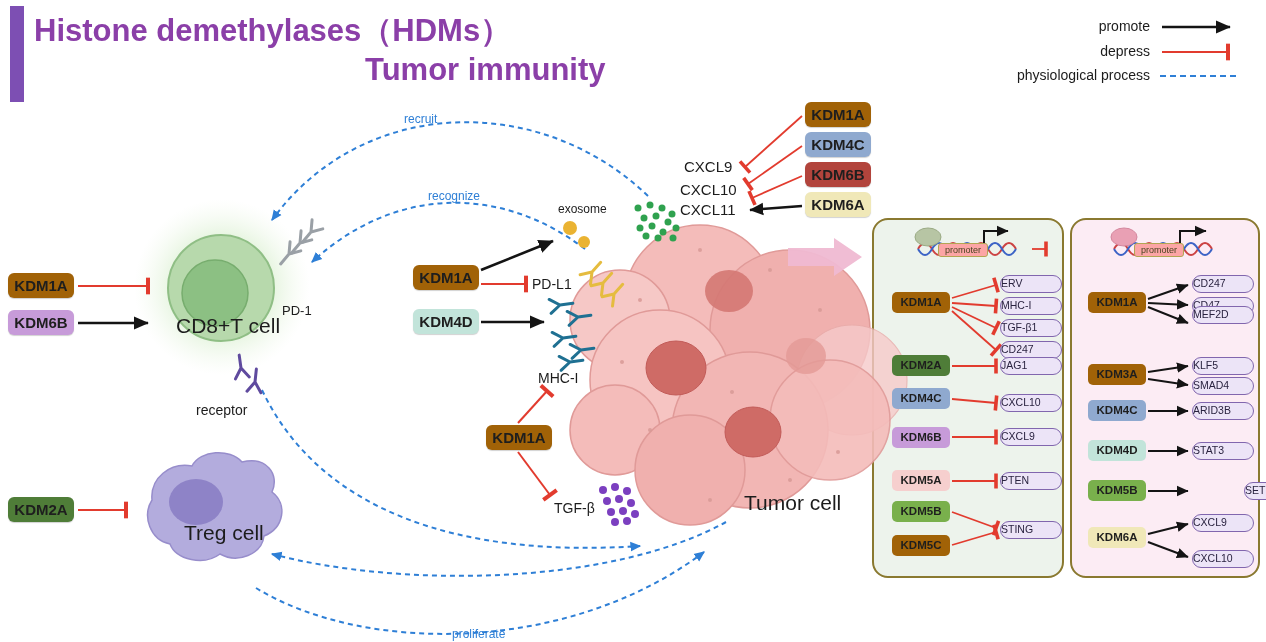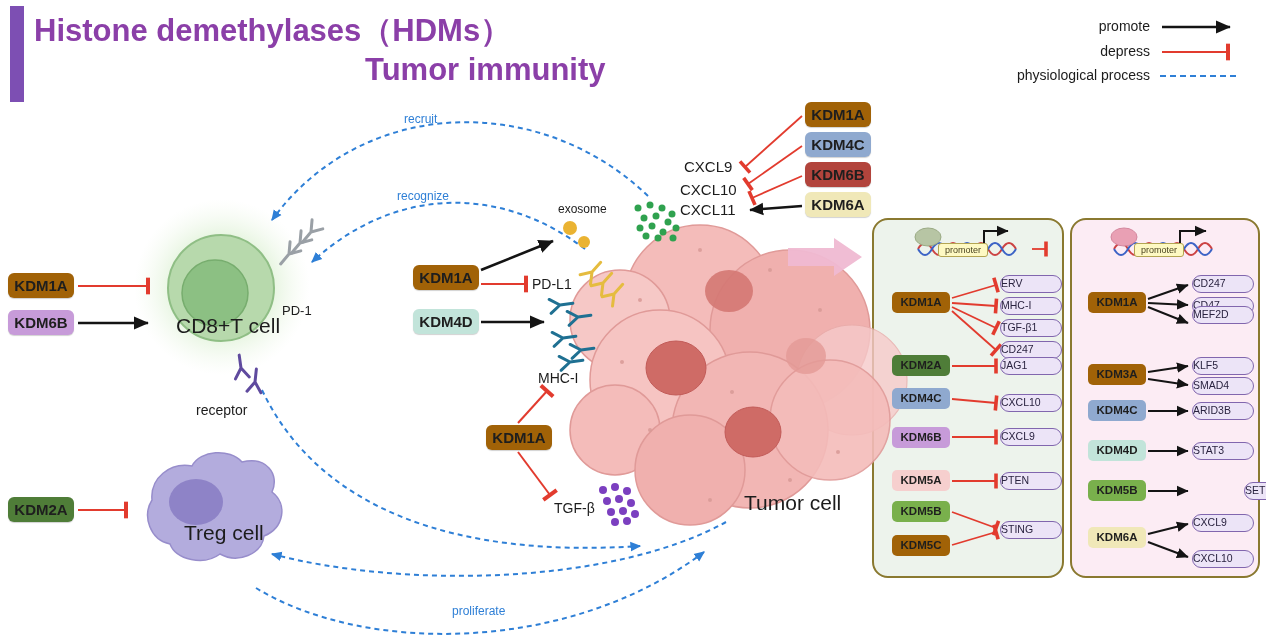--- a/index.html
+++ b/index.html
@@ -19,21 +19,21 @@
   .mol{font-size:14px;}
   .small{font-size:12px;}
   .chem{font-size:15px;}
   .badge{position:absolute;z-index:3;width:66px;height:25px;border-radius:6px;text-align:center;
          font-size:15px;font-weight:bold;line-height:25px;color:#1e1e1e;box-shadow:0 1px 1px rgba(0,0,0,.18);}
   .pbadge{position:absolute;z-index:3;width:58px;height:21px;border-radius:5px;text-align:center;
          font-size:11.5px;font-weight:bold;line-height:21px;color:#1e1e1e;}
   .pill{position:absolute;z-index:3;width:62px;height:18px;border-radius:9px;background:#ece4f7;
         border:1.2px solid #8166ae;box-sizing:border-box;text-align:left;font-size:10.5px;
         line-height:15px;color:#2a2340;}
-  .prom-label{position:absolute;z-index:3;width:48px;height:12px;background:#fef9c3;border:1px solid #b3a553;
+  .prom-label{position:absolute;z-index:3;width:48px;height:12px;background:#fca5a5;border:1px solid #b3a553;
         border-radius:3px;text-align:center;font-size:9px;line-height:12px;color:#4a4420;}
   .c-orange{background:#a16207}.c-lpurple{background:#c79bd9}.c-dgreen{background:#4f7d38}
   .c-blue{background:#8fa9cf}.c-dred{background:#b2443c}.c-pyellow{background:#f0e8b8}
   .c-teal{background:#c2e4da}.c-pink{background:#f6cfce}.c-green{background:#79b04c}
 </style>
 </head>
 <body>
 
 <div class="stage">
 
@@ -236,22 +236,22 @@
 
   <div class="bar"></div>
   <div class="t title1">Histone demethylases（HDMs）</div>
   <div class="t title2">Tumor immunity</div>
 
   <div class="t legend-label" style="left:1075px;top:18px;width:75px;">promote</div>
   <div class="t legend-label" style="left:1075px;top:43px;width:75px;">depress</div>
   <div class="t legend-label" style="left:998px;top:67px;width:152px;">physiological process</div>
 
   <div class="t proc" style="left:404px;top:112px;">recruit</div>
-  <div class="t proc" style="left:397px;top:189px;">recognize</div>
-  <div class="t proc" style="left:452px;top:604px;">proliferate</div>
+  <div class="t proc" style="left:428px;top:189px;">recognize</div>
+  <div class="t proc" style="left:452px;top:627px;">proliferate</div>
 
   <div class="t cell-label" style="left:176px;top:314px;">CD8+T cell</div>
   <div class="t mol" style="left:282px;top:303px;font-size:13px;">PD-1</div>
   <div class="t mol" style="left:196px;top:402px;">receptor</div>
   <div class="t cell-label" style="left:184px;top:521px;">Treg cell</div>
   <div class="t small" style="left:558px;top:202px;">exosome</div>
   <div class="t mol" style="left:532px;top:276px;">PD-L1</div>
   <div class="t mol" style="left:538px;top:370px;">MHC-I</div>
   <div class="t mol" style="left:554px;top:500px;">TGF-β</div>
   <div class="t cell-label" style="left:744px;top:491px;">Tumor cell</div>

